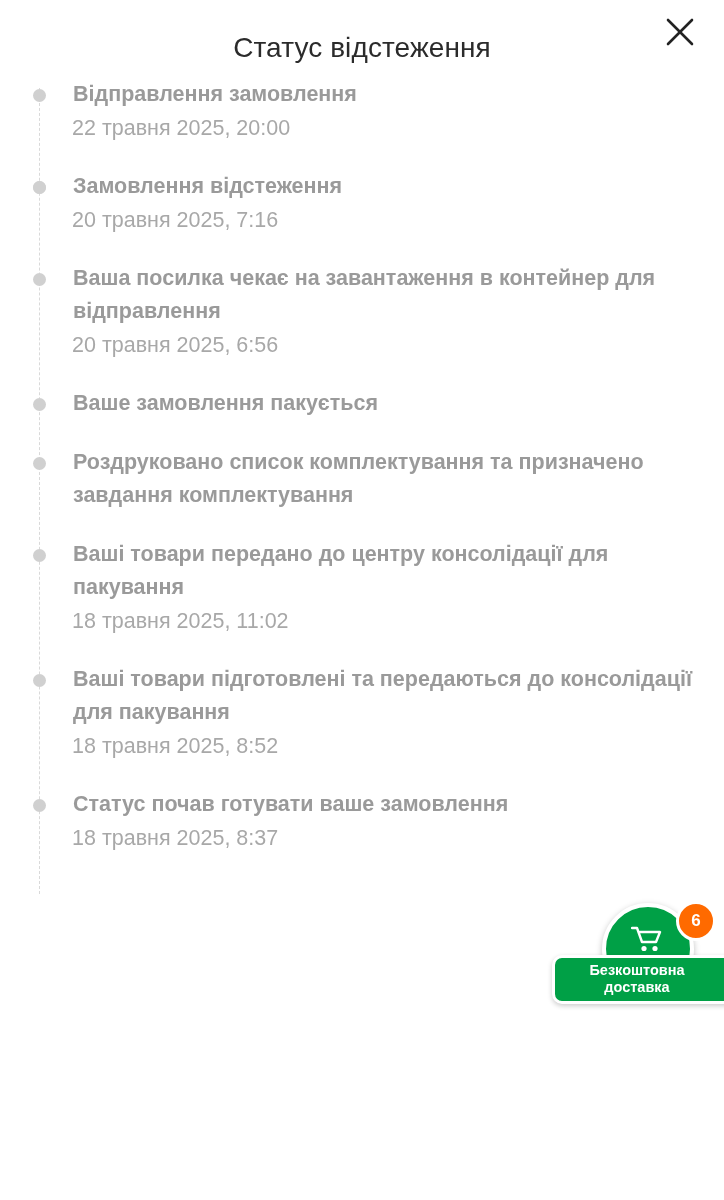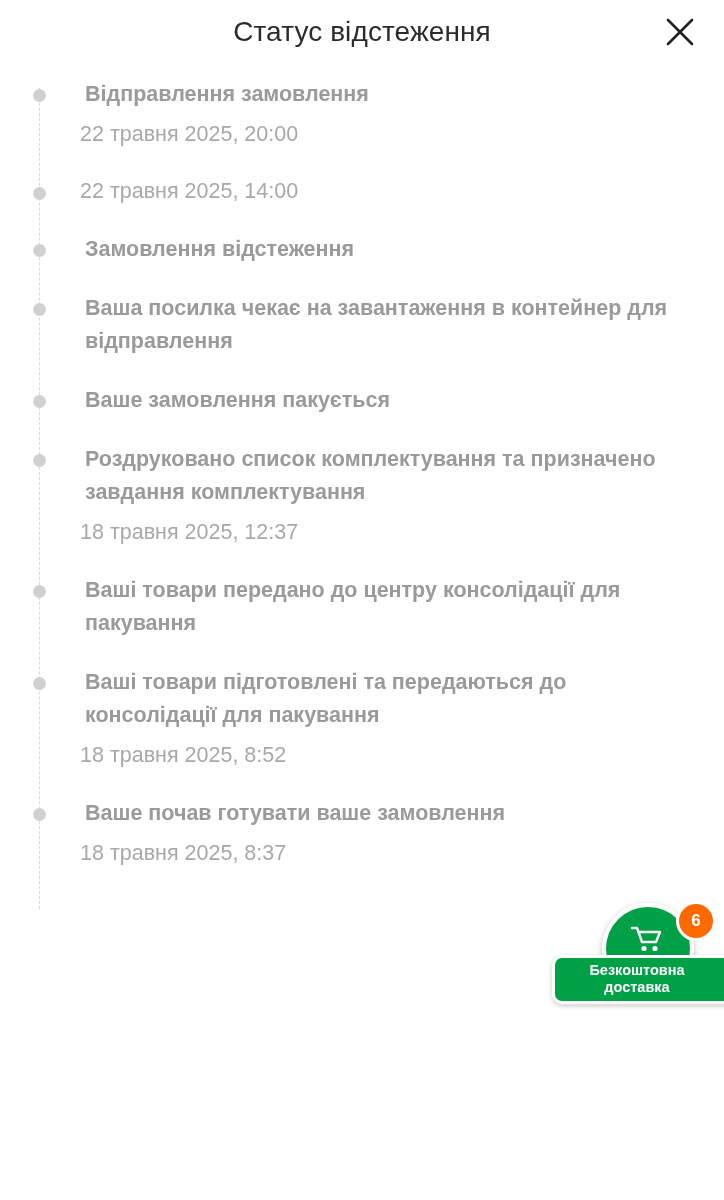--- a/index.html
+++ b/index.html
@@ -14,21 +14,21 @@
     overflow: hidden;
     position: relative;
     color: #8c8c8c;
   }
 
   
   .header {
     position: relative;
     height: 64px;
     display: flex;
-    align-items: center;
+    align-items: flex-end;
     justify-content: center;
     background: #ffffff;
   }
   .header-title {
     font-size: 28px;
     color: #2b2b2b;
     font-weight: 400;
     letter-spacing: 0.1px;
   }
   .close-btn {
@@ -73,28 +73,28 @@
     width: 13px;
     height: 13px;
     border-radius: 50%;
     background: #d0d0d0;
   }
   .event-title {
     font-size: 21.5px;
     line-height: 33px;
     color: #9a9a9a;
     font-weight: 700;
-    margin: 0 0 2px 13px;
+    margin: 0 0 2px 1px;
   }
   .event-date {
     font-size: 21.5px;
     line-height: 31px;
     color: #a8a8a8;
     font-weight: 400;
-    margin: 8px;
+    margin: 0;
   }
 
   
   .cart-widget {
     position: absolute;
     right: 8px;
     top: 903px;
     width: 116px;
     height: 95px;
     z-index: 20;
@@ -171,51 +171,52 @@
 
 <ul class="timeline" id="timeline">
   <div class="timeline-line"></div>
 <li class="event">
       <span class="dot"></span>
       <div class="event-title">Відправлення замовлення</div>
       <div class="event-date">22 травня 2025, 20:00</div>
     </li>
     <li class="event">
       <span class="dot"></span>
-      <div class="event-date">22 травня 2025, 14:00</div>
     </li>
     <li class="event">
       <span class="dot"></span>
       <div class="event-title">Замовлення відстеження</div>
+      <div class="event-date">20 травня 2025, 7:16</div>
     </li>
     <li class="event">
       <span class="dot"></span>
       <div class="event-title">Ваша посилка чекає на завантаження в контейнер для відправлення</div>
+      <div class="event-date">20 травня 2025, 6:56</div>
     </li>
     <li class="event">
       <span class="dot"></span>
       <div class="event-title">Ваше замовлення пакується</div>
     </li>
     <li class="event">
       <span class="dot"></span>
       <div class="event-title">Роздруковано список комплектування та призначено завдання комплектування</div>
-      <div class="event-date">18 травня 2025, 12:37</div>
     </li>
     <li class="event">
       <span class="dot"></span>
       <div class="event-title">Ваші товари передано до центру консолідації для пакування</div>
+      <div class="event-date">18 травня 2025, 11:02</div>
     </li>
     <li class="event">
       <span class="dot"></span>
       <div class="event-title">Ваші товари підготовлені та передаються до консолідації для пакування</div>
       <div class="event-date">18 травня 2025, 8:52</div>
     </li>
     <li class="event">
       <span class="dot"></span>
-      <div class="event-title">Ваше почав готувати ваше замовлення</div>
+      <div class="event-title">Статус почав готувати ваше замовлення</div>
       <div class="event-date">18 травня 2025, 8:37</div>
     </li>
   </ul>
 
 <div class="cart-widget">
   <div class="cart-circle">
     <span>
       <svg width="34" height="28" viewBox="0 0 34 28" aria-hidden="true">
         <path d="M1 3 h5 l5 14 h14 l4 -10 h-20" fill="none" stroke="#ffffff" stroke-width="2.4" stroke-linecap="round" stroke-linejoin="round"></path>
         <circle cx="13" cy="23.5" r="2.6" fill="#ffffff"></circle>

